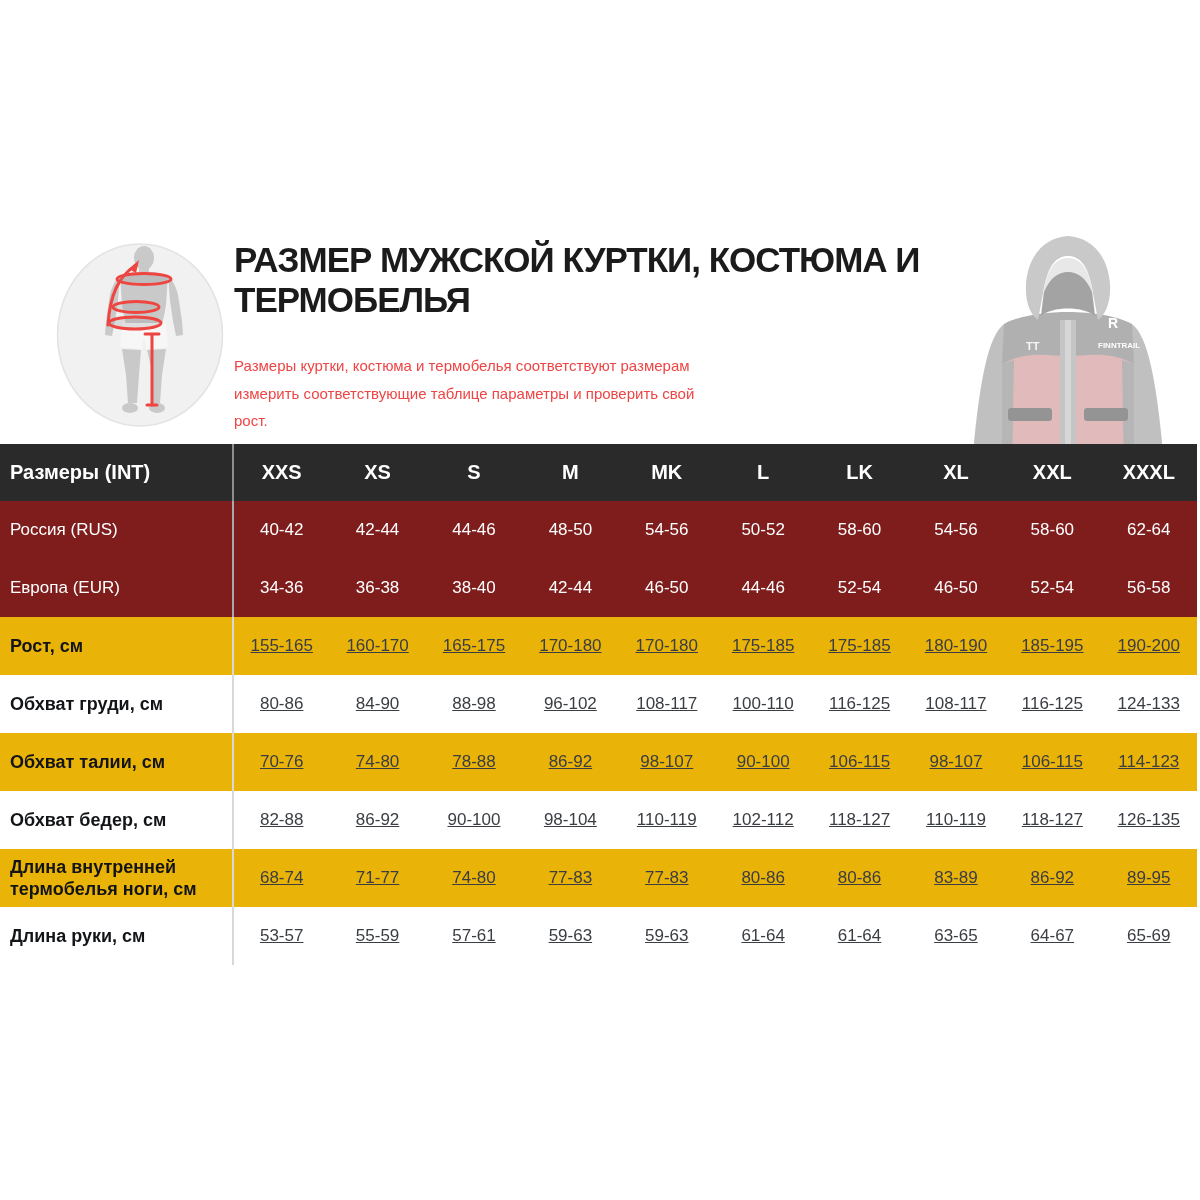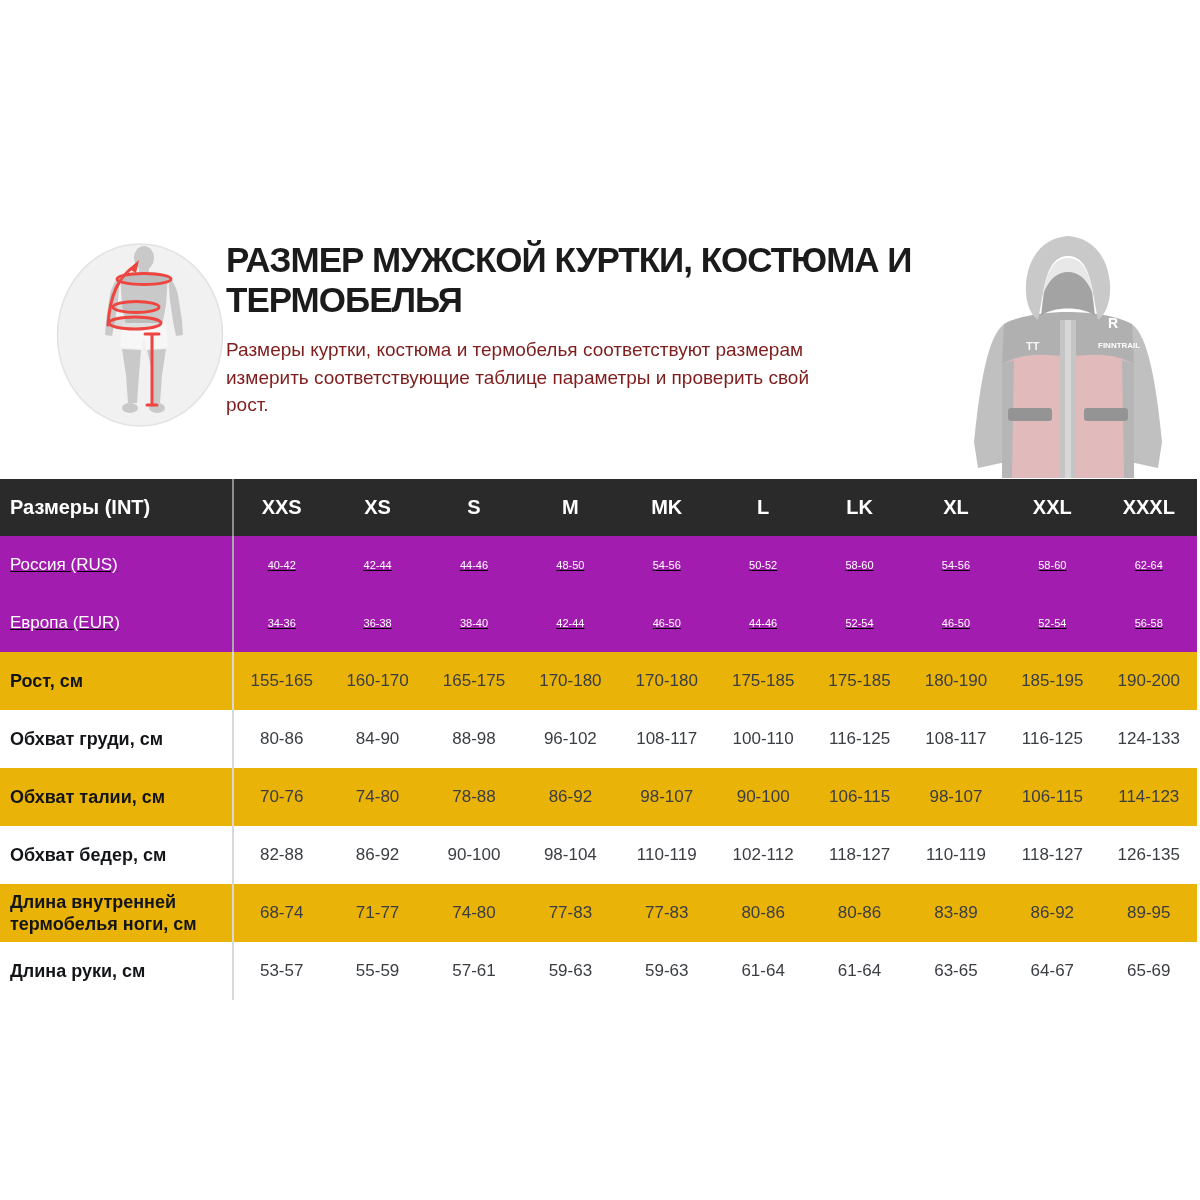--- a/index.html
+++ b/index.html
@@ -1,43 +1,43 @@
 <!DOCTYPE html>
 <html lang="ru"><head>
 <meta charset="utf-8">
 <style>
   html,body{margin:0;padding:0;background:#ffffff;}
   body{width:1200px;height:1200px;font-family:"Liberation Sans",sans-serif;position:relative;overflow:hidden;}
   .page{position:relative;width:1200px;height:1200px;background:#fff;}
 
   
   .intro-circle{position:absolute;left:56px;top:243px;width:168px;height:185px;}
-  .intro-text{position:absolute;left:226px;top:240px;width:700px;}
+  .intro-text{position:absolute;left:234px;top:240px;width:700px;}
   .page-title{font-weight:bold;color:#1b1b1b;font-size:35px;line-height:40px;letter-spacing:-1px;text-transform:uppercase;}
-  .page-desc{margin-top:16px;font-size:19px;line-height:27.5px;color:#7f1d1d;}
+  .page-desc{margin-top:32px;font-size:15px;line-height:27.5px;color:#ef4444;}
   .jacket-wrap{position:absolute;left:948px;top:232px;width:240px;height:252px;z-index:0;opacity:.55;}
 
   
-  .table-wrap{position:absolute;left:0;top:479px;width:1197px;z-index:2;}
+  .table-wrap{position:absolute;left:0;top:444px;width:1197px;z-index:2;}
   table.size-table{border-collapse:collapse;table-layout:fixed;width:100%;}
   table.size-table th,table.size-table td{padding:0;vertical-align:middle;}
 
   thead tr{background:#2a2a2a;height:57px;}
   thead th{color:#ffffff;font-size:20px;font-weight:bold;text-align:center;}
   thead th.corner{text-align:left;padding-left:10px;font-size:20px;}
 
-  tr.gray{background:#a21caf;height:58px;text-decoration:underline;}
+  tr.gray{background:#7f1d1d;height:58px;}
   tr.gray th{color:#ffffff;font-weight:normal;font-size:17px;text-align:left;padding-left:10px;}
-  tr.gray td{color:#ffffff;font-size:11px;text-align:center;}
+  tr.gray td{color:#ffffff;font-size:17px;text-align:center;}
 
   tr.light{background:#eab308;}
   tr.white{background:#ffffff;}
   tr.light,tr.white{height:58px;}
   tr.light th,tr.white th{color:#121417;font-weight:bold;font-size:18px;text-align:left;padding-left:10px;line-height:22px;}
-  tr.light td,tr.white td{color:#3a3d42;font-size:17px;text-align:center;}
+  tr.light td,tr.white td{color:#3a3d42;font-size:17px;text-align:center;text-decoration:underline;}
 
   
   thead tr > *:nth-child(2){border-left:2px solid #8d8d8d;}
   tr.gray > *:nth-child(2){border-left:2px solid #a9a9a9;}
   tr.light > *:nth-child(2),tr.white > *:nth-child(2){border-left:2px solid #d8d8d8;}
 </style>
 </head>
 <body>
 
 <div class="page">

